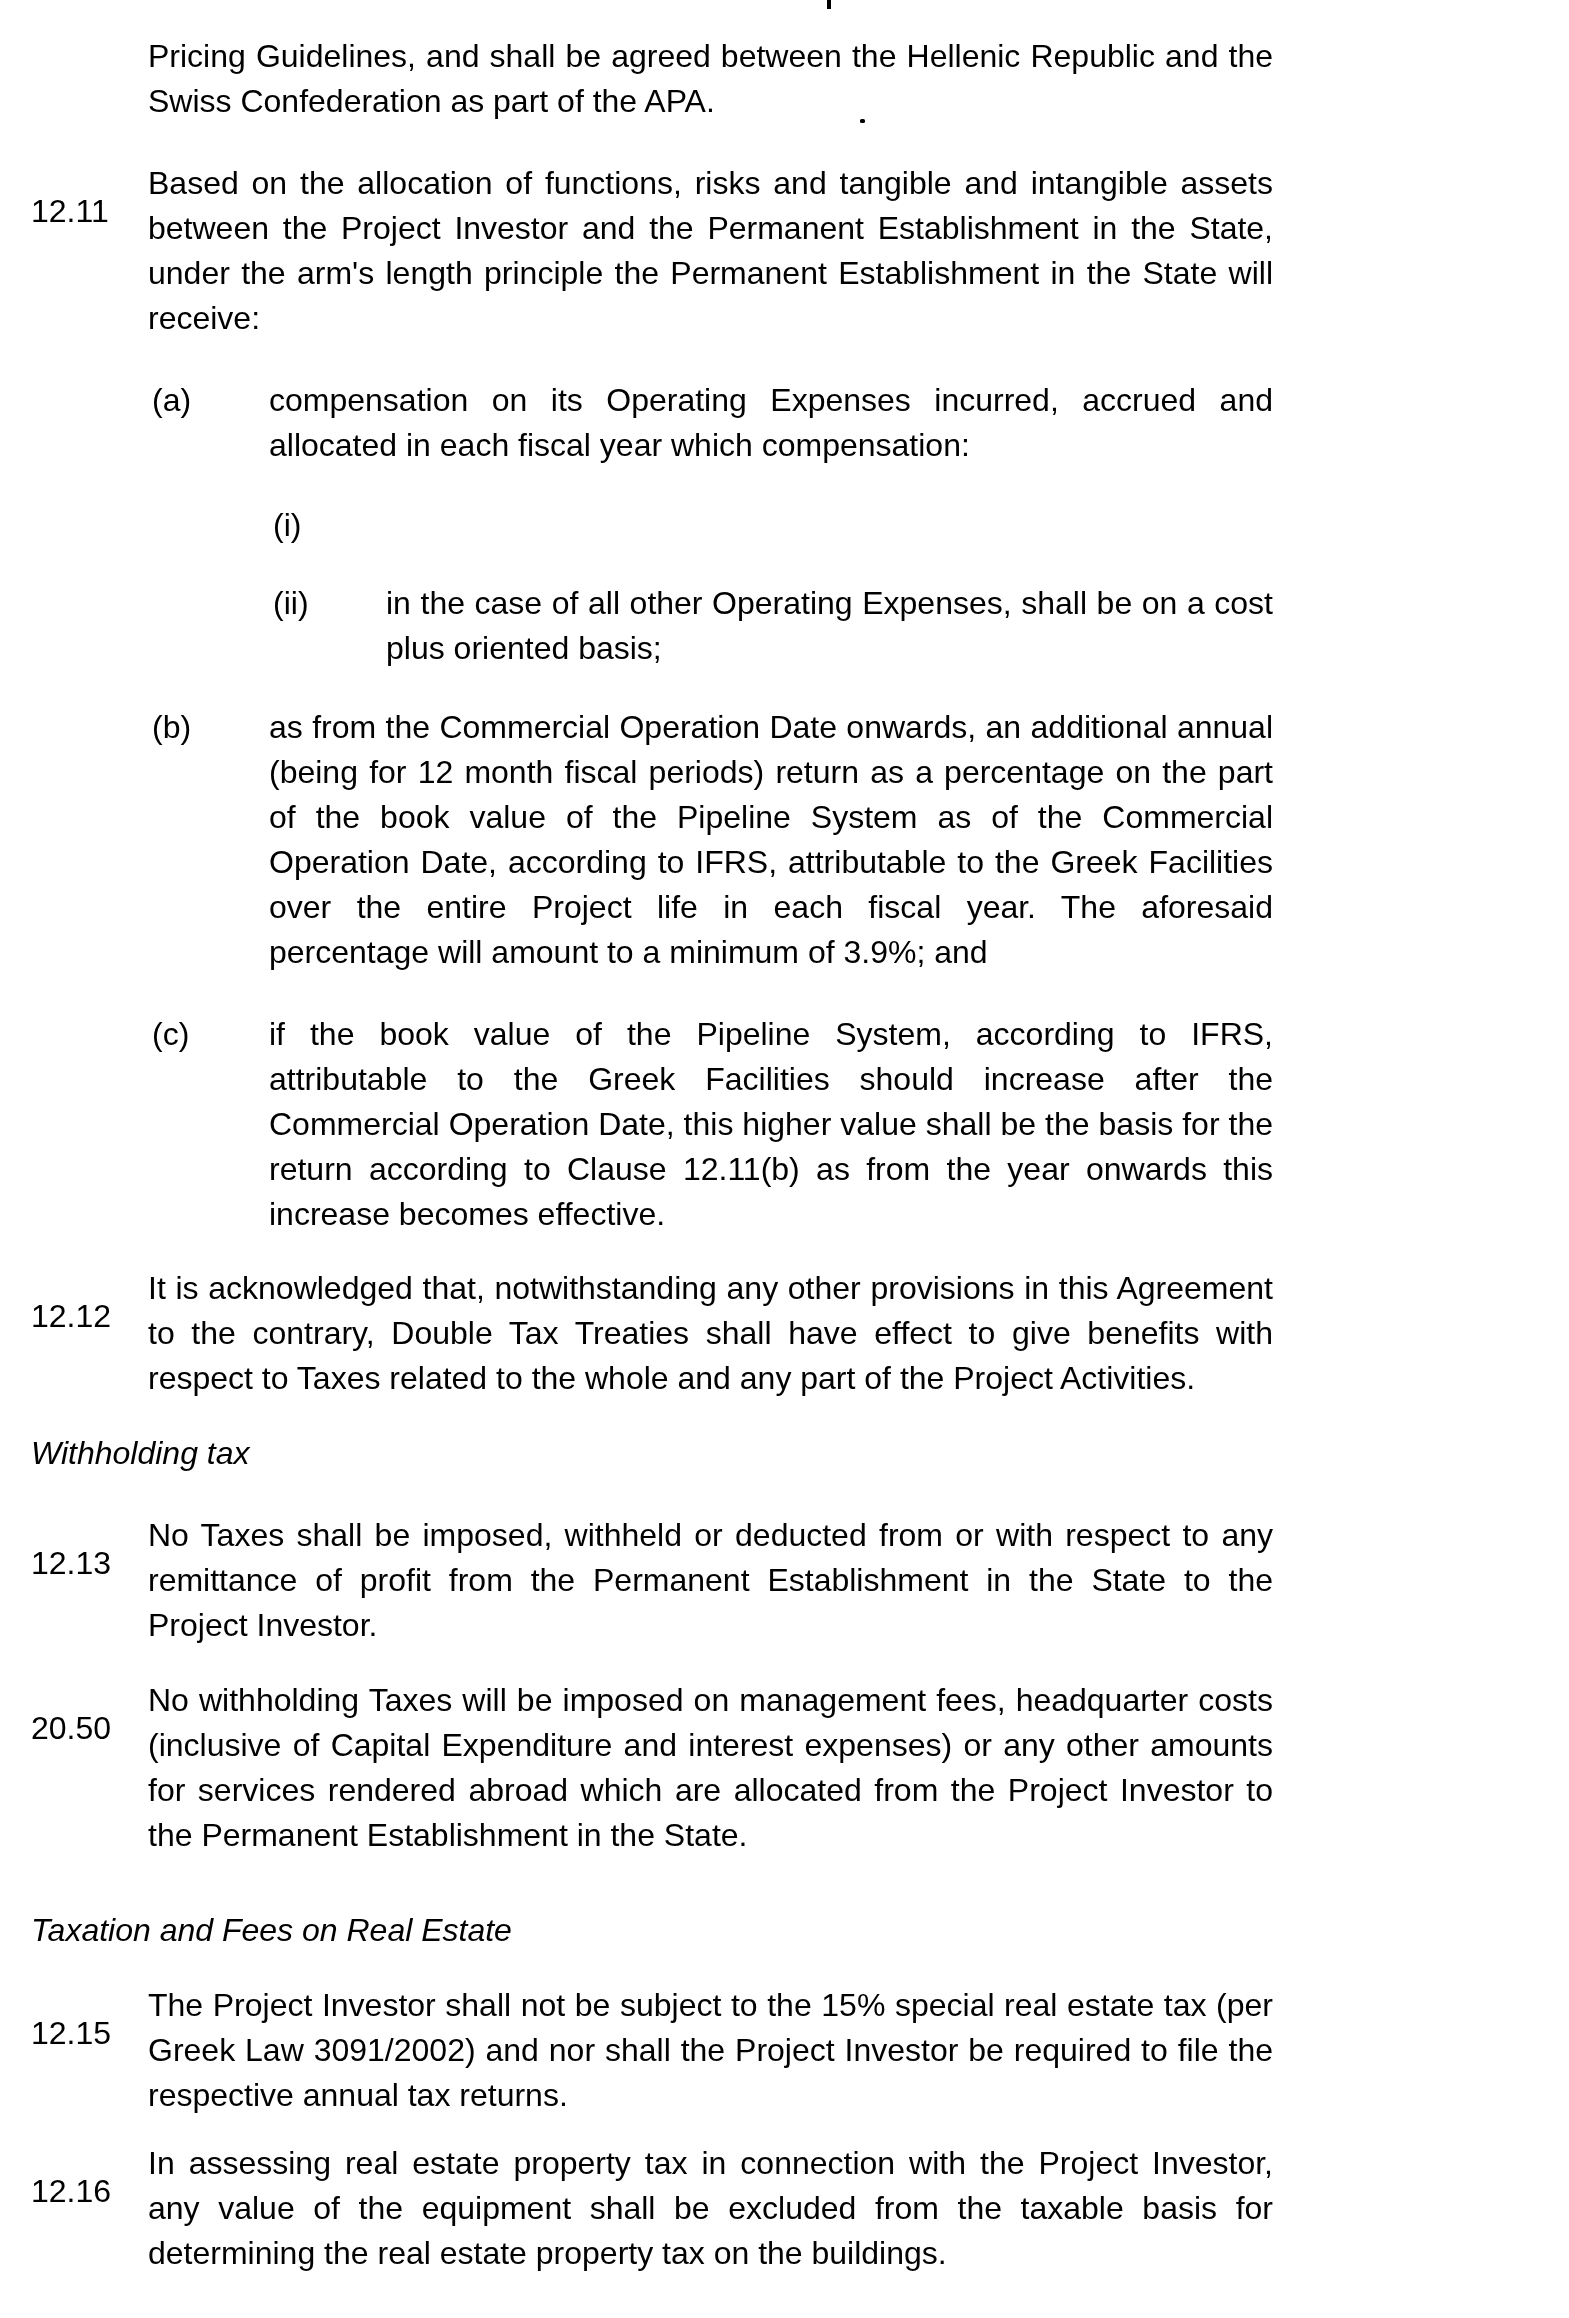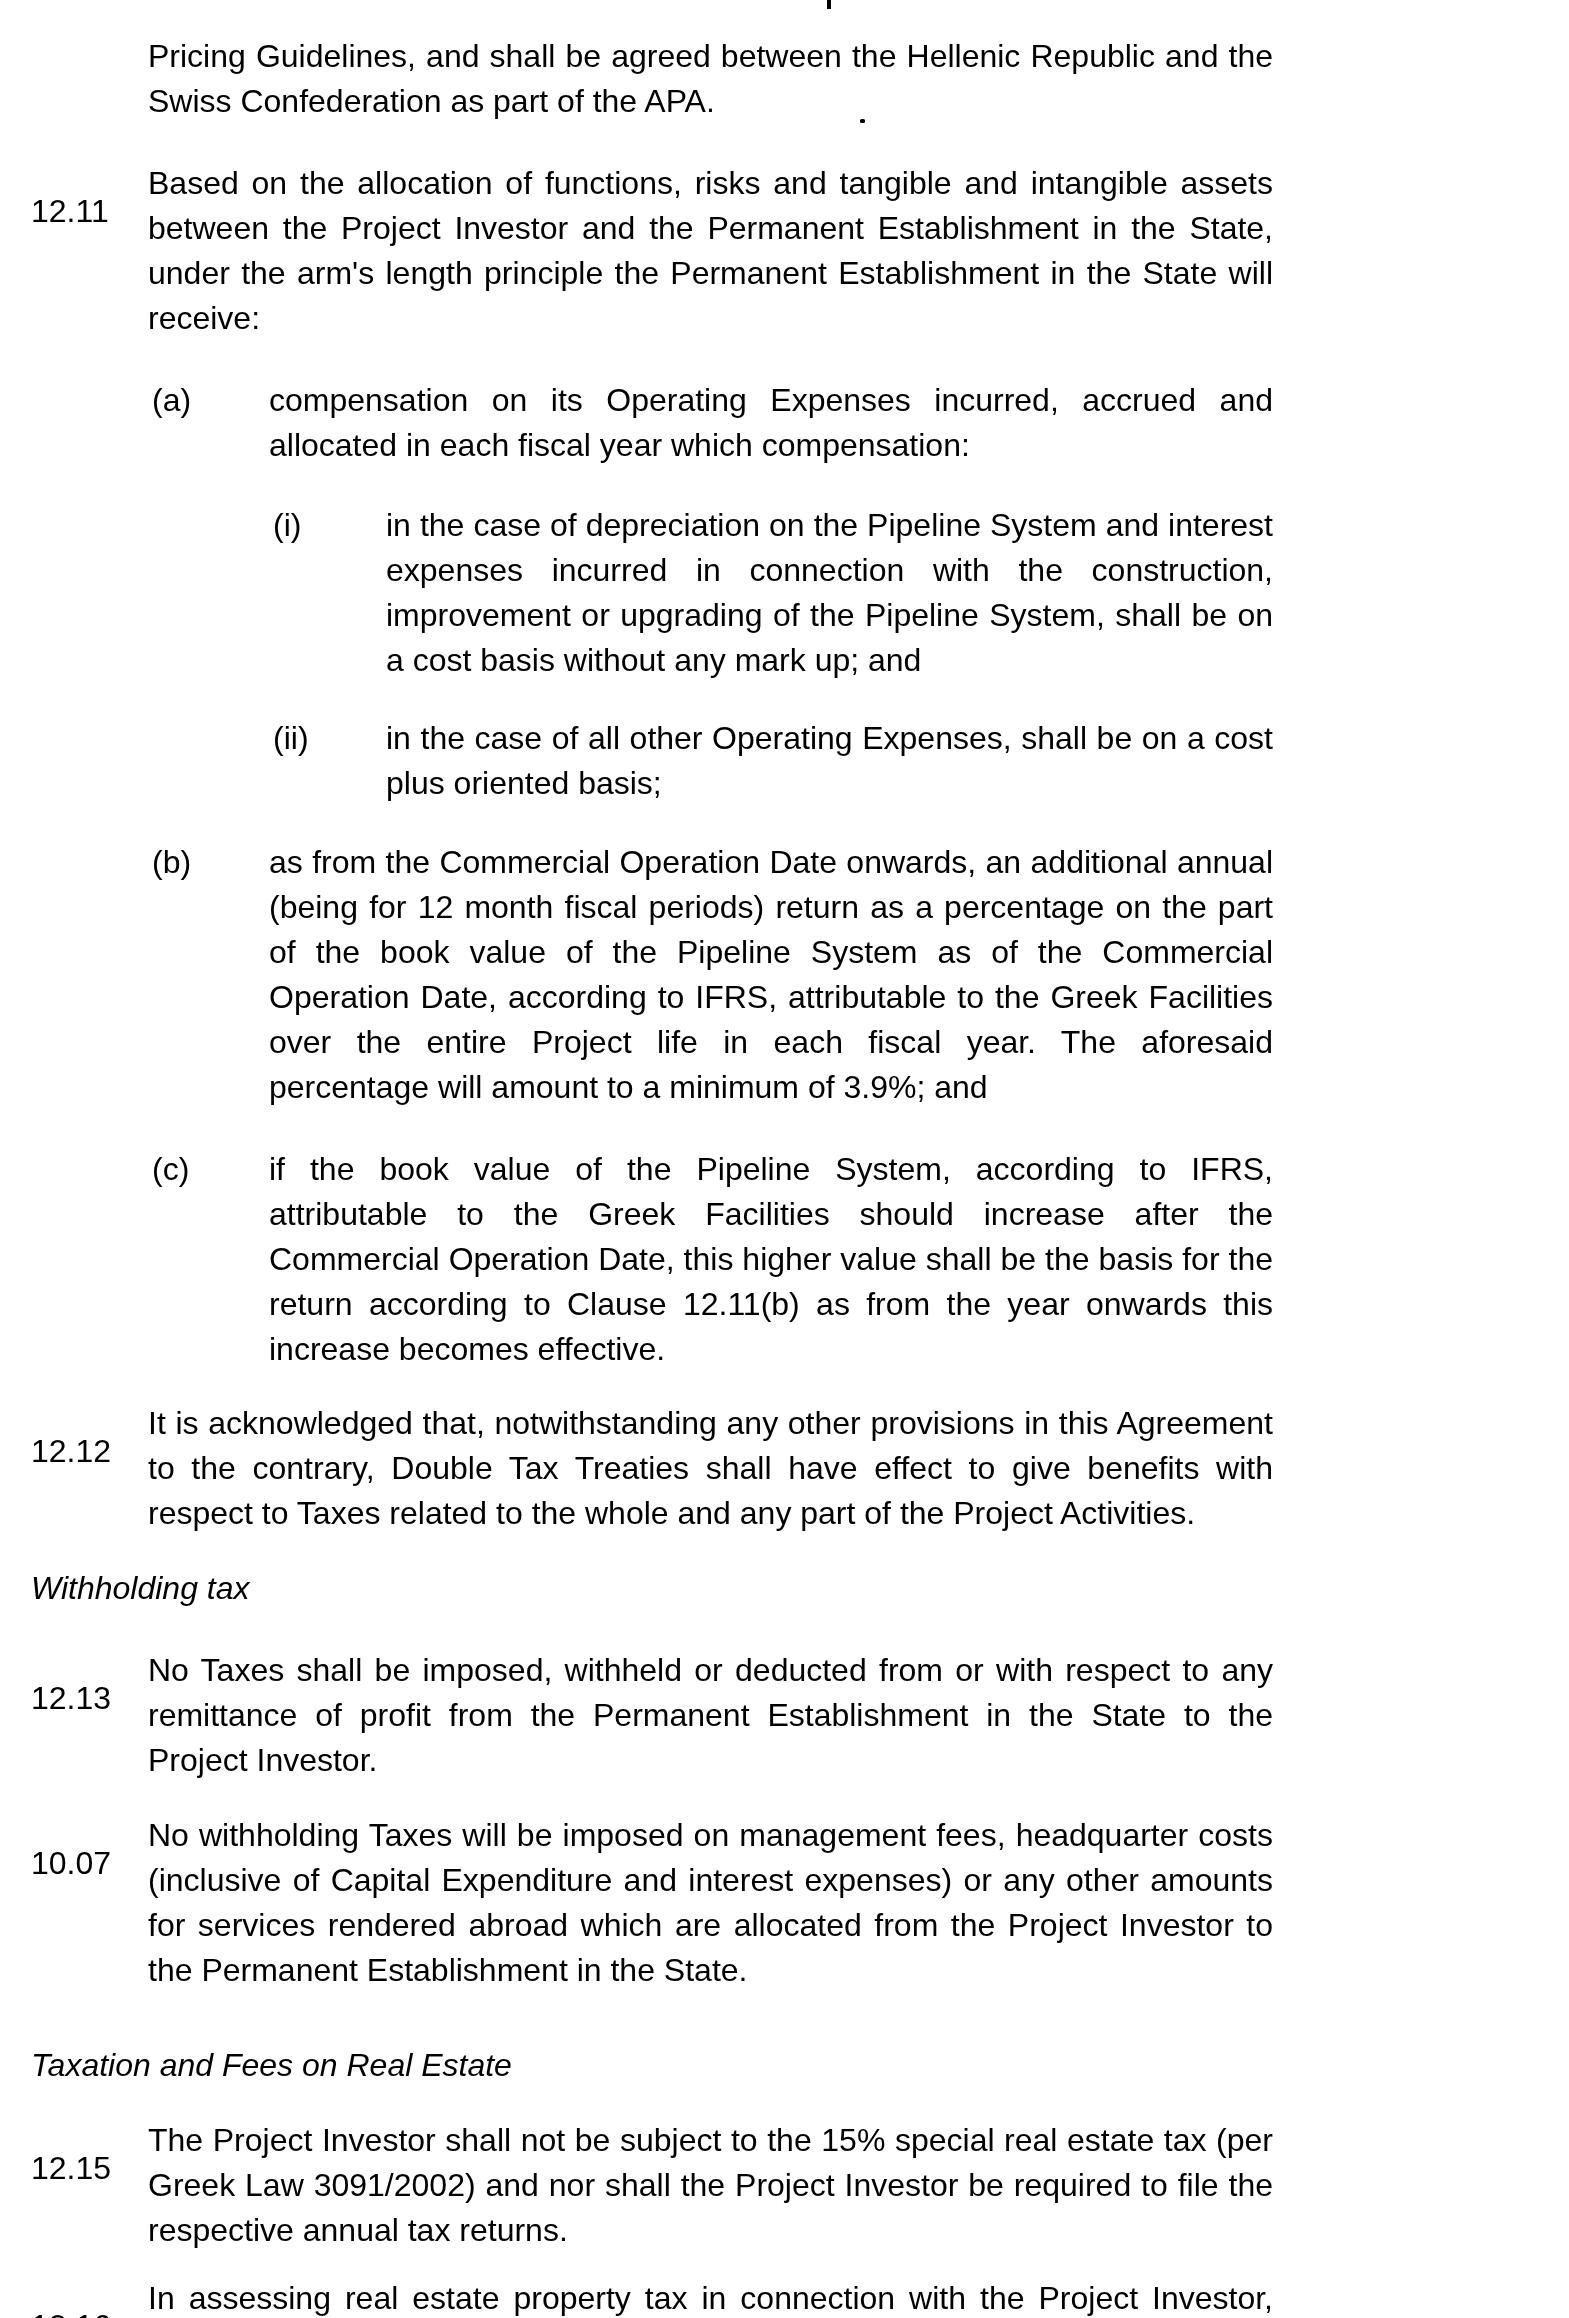--- a/index.html
+++ b/index.html
@@ -51,21 +51,20 @@
     <div class="text">Based on the allocation of functions, risks and tangible and intangible assets between the Project Investor and the Permanent Establishment in the State, under the arm's length principle the Permanent Establishment in the State will receive:</div>
   </div>
 
   <div class="block sub" style="margin-top:37px">
     <span class="marker">(a)</span>
     <div class="text">compensation on its Operating Expenses incurred, accrued and allocated in each fiscal year which compensation:</div>
   </div>
 
   <div class="block subsub" style="margin-top:35px">
     <span class="marker">(i)</span>
-    <div class="text">in the case of depreciation on the Pipeline System and interest expenses incurred in connection with the construction, improvement or upgrading of the Pipeline System, shall be on a cost basis without any mark up; and</div>
   </div>
 
   <div class="block subsub" style="margin-top:33px">
     <span class="marker">(ii)</span>
     <div class="text">in the case of all other Operating Expenses, shall be on a cost plus oriented basis;</div>
   </div>
 
   <div class="block sub" style="margin-top:34px">
     <span class="marker">(b)</span>
     <div class="text">as from the Commercial Operation Date onwards, an additional annual (being for 12 month fiscal periods) return as a percentage on the part of the book value of the Pipeline System as of the Commercial Operation Date, according to IFRS, attributable to the Greek Facilities over the entire Project life in each fiscal year. The aforesaid percentage will amount to a minimum of 3.9%; and</div>
@@ -82,21 +81,21 @@
   </div>
 
   <div class="heading" style="margin-top:30px">Withholding tax</div>
 
   <div class="block" style="margin-top:37px">
     <span class="numcol">12.13</span>
     <div class="text">No Taxes shall be imposed, withheld or deducted from or with respect to any remittance of profit from the Permanent Establishment in the State to the Project Investor.</div>
   </div>
 
   <div class="block" style="margin-top:30px">
-    <span class="numcol">10.07</span>
+    <span class="numcol">20.50</span>
     <div class="text">No withholding Taxes will be imposed on management fees, headquarter costs (inclusive of Capital Expenditure and interest expenses) or any other amounts for services rendered abroad which are allocated from the Project Investor to the Permanent Establishment in the State.</div>
   </div>
 
   <div class="heading" style="margin-top:50px">Taxation and Fees on Real Estate</div>
 
   <div class="block" style="margin-top:30px">
     <span class="numcol">12.15</span>
     <div class="text">The Project Investor shall not be subject to the 15% special real estate tax (per Greek Law 3091/2002) and nor shall the Project Investor be required to file the respective annual tax returns.</div>
   </div>
 

